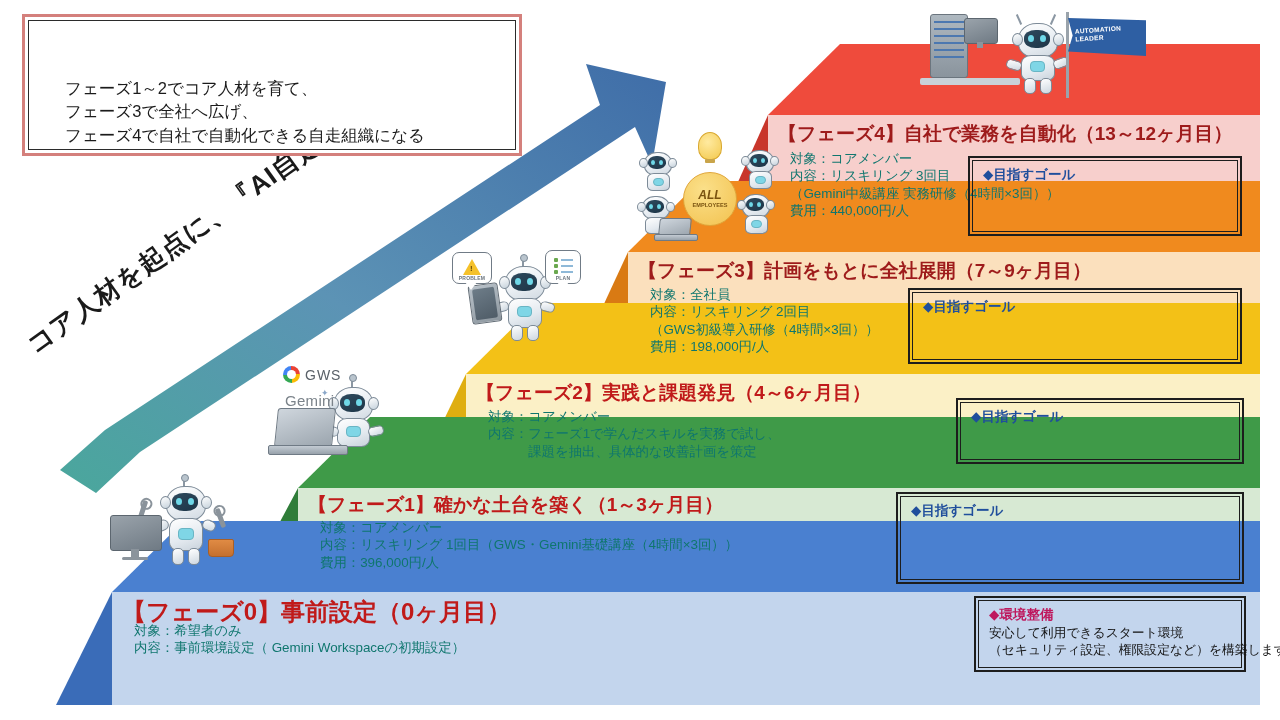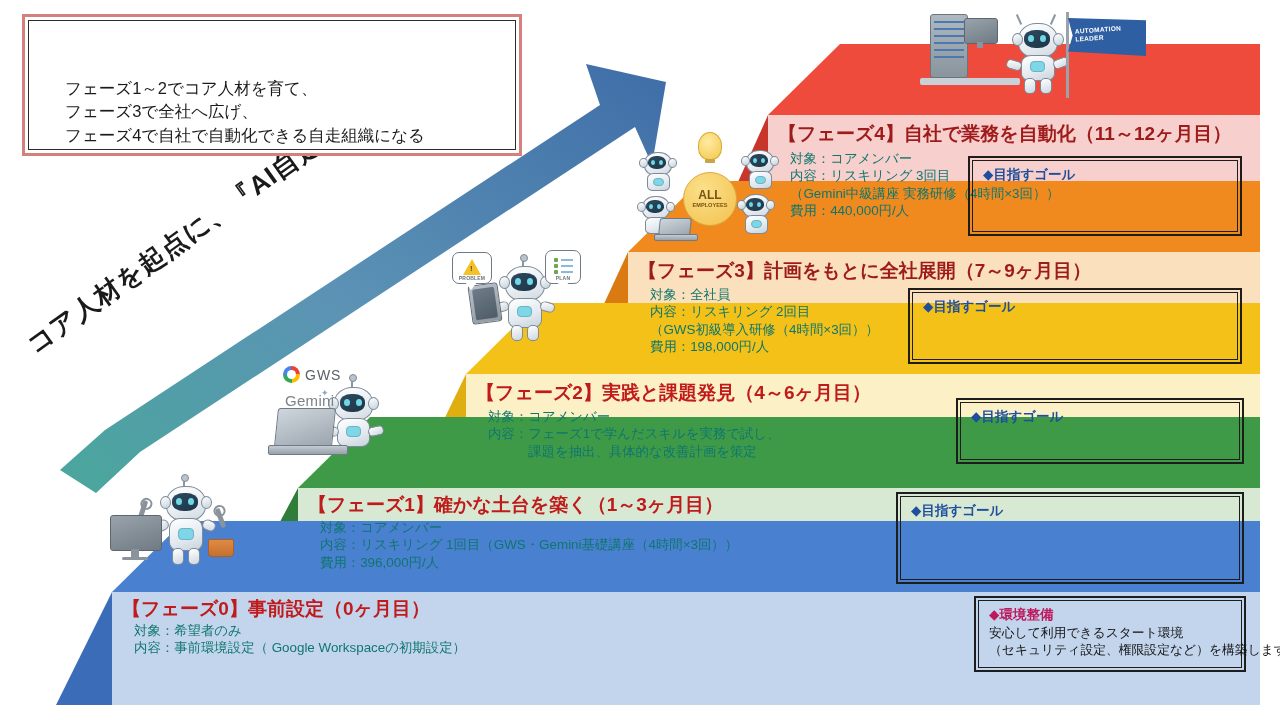--- a/index.html
+++ b/index.html
@@ -142,21 +142,21 @@
     line-height:1.25;letter-spacing:.3px;transform:rotate(-4deg);
   }
 
   .allemp{position:absolute;}
   .allemp .ring{
     position:absolute;border-radius:50%;
     background:radial-gradient(circle at 38% 32%,#fbe08a,#f2c14e);
     border:1.6px solid #e0a63a;
     display:flex;align-items:center;justify-content:center;flex-direction:column;
   }
-  .allemp .t1{font-size:12px;font-weight:bold;color:#7a5310;line-height:1;}
+  .allemp .t1{font-size:12px;font-weight:bold;color:#7a5310;line-height:1;font-style:italic;}
   .allemp .t2{font-size:5.6px;font-weight:bold;color:#7a5310;line-height:1;margin-top:2px;}
   .bulb{
     position:absolute;border-radius:50% 50% 42% 42%;
     background:radial-gradient(circle at 40% 35%,#ffeaa0,#f3c94e);
     border:1.5px solid #d9a82f;
   }
   .bulb:after{
     content:"";position:absolute;left:28%;bottom:-4px;width:44%;height:4px;background:#c9a44a;border-radius:1px;
   }
 
@@ -406,21 +406,21 @@
 
   <div class="title-card">
     <div class="inner">
       <div class="title-sub" style="white-space:pre">フェーズ1～2でコア人材を育て、
 フェーズ3で全社へ広げ、
 フェーズ4で自社で自動化できる自走組織になる</div>
     </div>
   </div>
 
   <div id="bands">
-      <div class="phase-title" style="left: 778px; top: 121px; font-size: 19px; color: rgb(158, 27, 27);">【フェーズ4】自社で業務を自動化（11～12ヶ月目）</div>
+      <div class="phase-title" style="left: 778px; top: 121px; font-size: 19px; color: rgb(158, 27, 27);">【フェーズ4】自社で業務を自動化（13～12ヶ月目）</div>
       <div class="phase-body" style="left: 790px; top: 150px; font-size: 13.4px;">対象：コアメンバー
 内容：リスキリング 3回目
 （Gemini中級講座 実務研修（4時間×3回））
 費用：440,000円/人</div>
       <div class="goal" style="left: 968px; top: 156px; width: 274px; height: 80px;">
         <div class="gin">
           <div class="goal-head" style="color: rgb(31, 78, 156);">◆目指すゴール</div>
         </div>
       </div>
       <div class="phase-title" style="left: 638px; top: 258px; font-size: 19px; color: rgb(158, 27, 27);">【フェーズ3】計画をもとに全社展開（7～9ヶ月目）</div>
@@ -444,23 +444,23 @@
       </div>
       <div class="phase-title" style="left: 308px; top: 492px; font-size: 19px; color: rgb(192, 26, 26);">【フェーズ1】確かな土台を築く（1～3ヶ月目）</div>
       <div class="phase-body" style="left: 320px; top: 519px; font-size: 13.4px;">対象：コアメンバー
 内容：リスキリング 1回目（GWS・Gemini基礎講座（4時間×3回））
 費用：396,000円/人</div>
       <div class="goal" style="left: 896px; top: 492px; width: 348px; height: 92px;">
         <div class="gin">
           <div class="goal-head" style="color: rgb(31, 78, 156);">◆目指すゴール</div>
         </div>
       </div>
-      <div class="phase-title" style="left: 122px; top: 596px; font-size: 19px; color: rgb(192, 26, 26);">【フェーズ0】事前設定（0ヶ月目）</div>
+      <div class="phase-title" style="left: 122px; top: 596px; font-size: 24px; color: rgb(192, 26, 26);">【フェーズ0】事前設定（0ヶ月目）</div>
       <div class="phase-body" style="left: 134px; top: 622px; font-size: 13.4px;">対象：希望者のみ
-内容：事前環境設定（ Google Workspaceの初期設定）</div>
+内容：事前環境設定（ Gemini Workspaceの初期設定）</div>
       <div class="goal" style="left: 974px; top: 596px; width: 272px; height: 76px;">
         <div class="gin">
           <div class="goal-head" style="color: #be185d;">◆環境整備</div>
           <div class="goal-body" style="top: 24px;">安心して利用できるスタート環境
 （セキュリティ設定、権限設定など）を構築します。</div>
         </div>
       </div>
     </div>
 
 </div>

